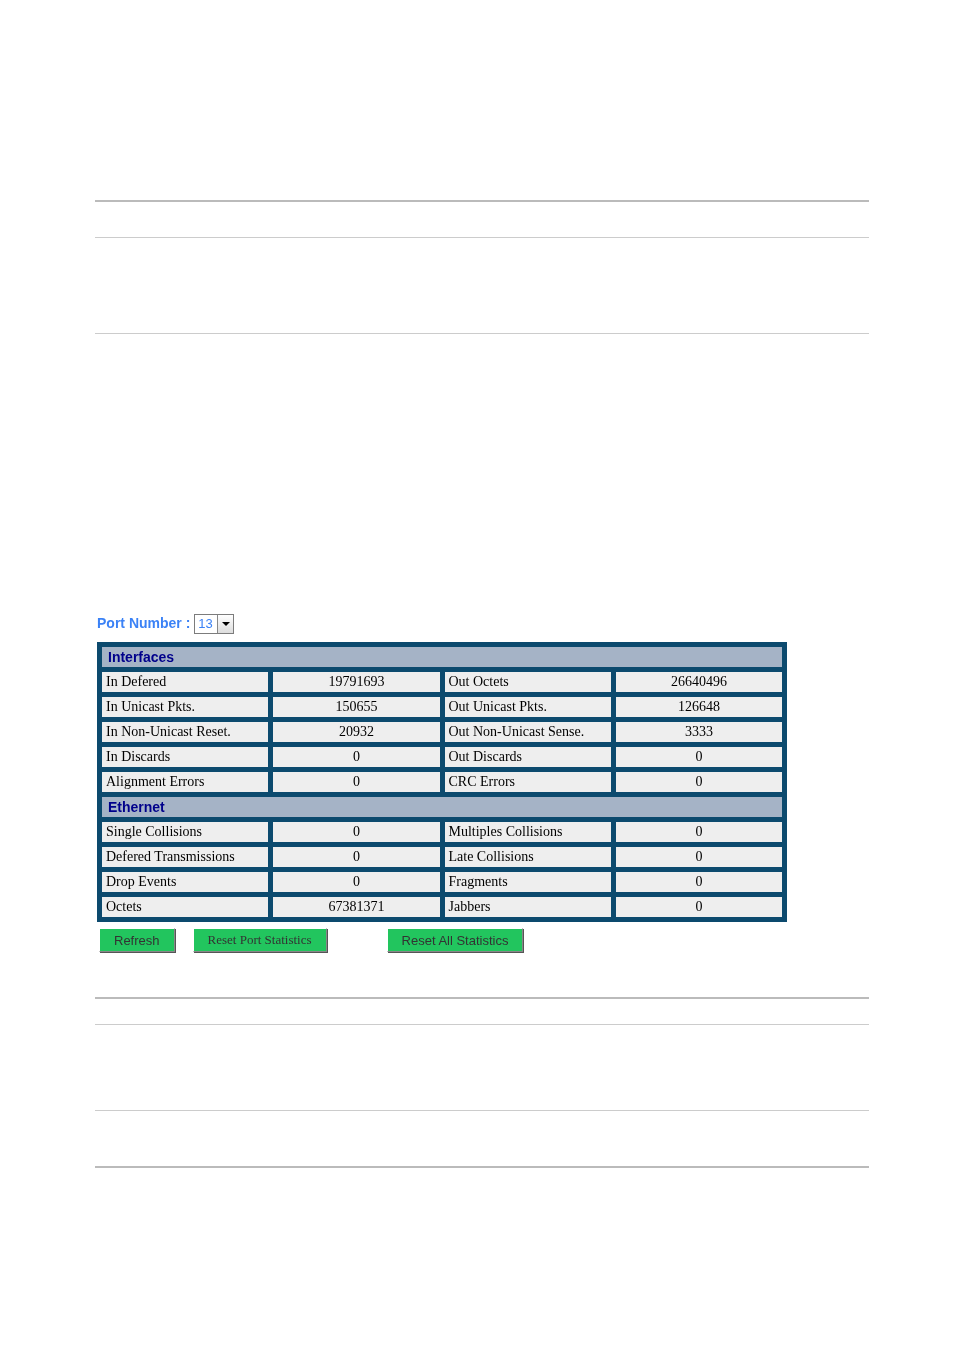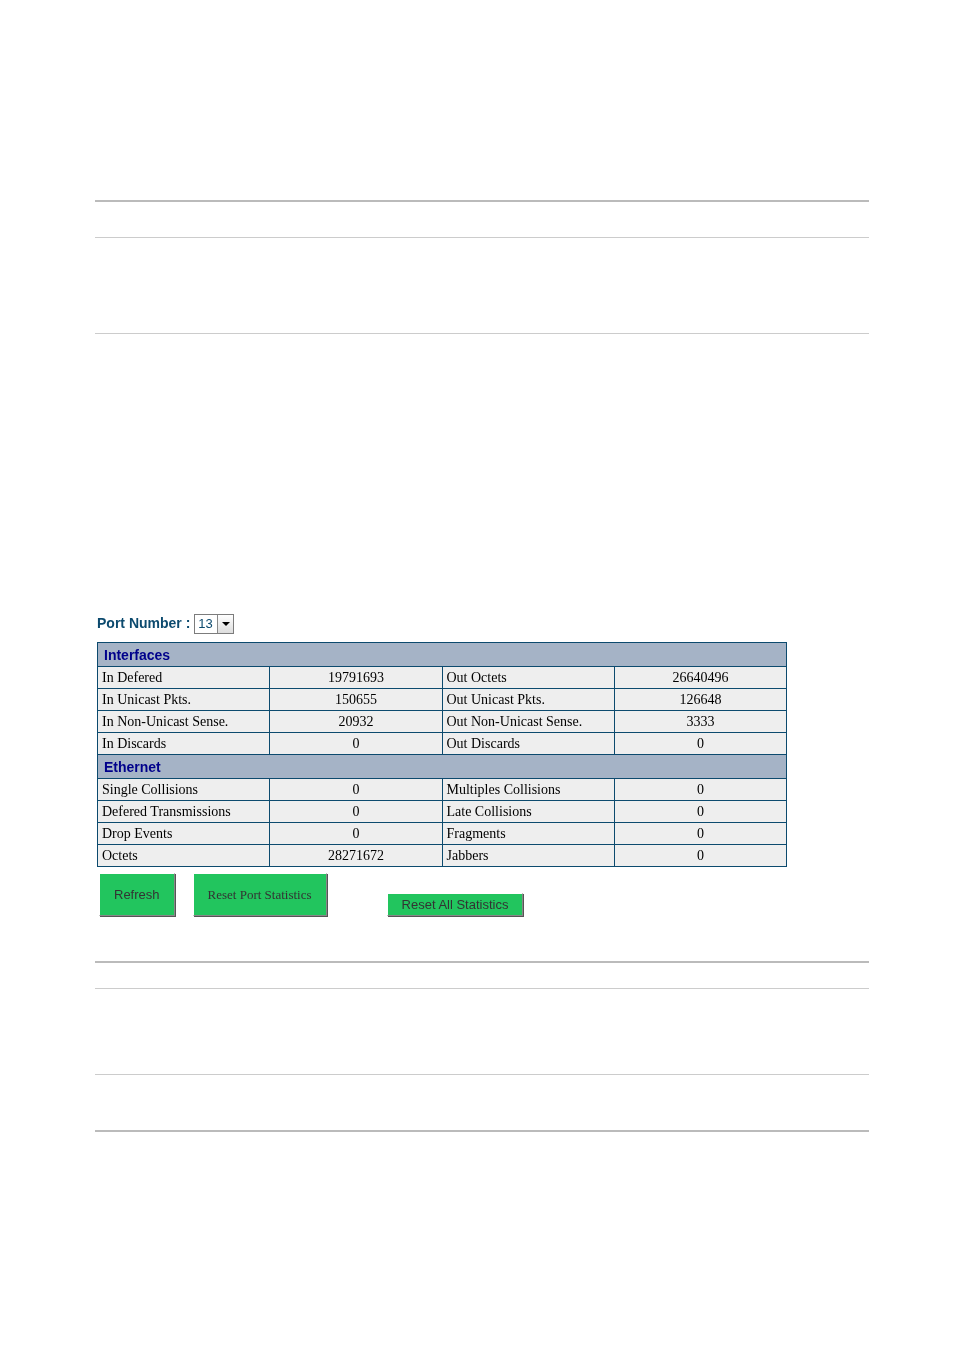--- a/index.html
+++ b/index.html
@@ -25,21 +25,21 @@
     .stats-panel {
       width: 690px;
       margin-left: 2px;
       font-family: Arial, sans-serif;
       font-size: 13px;
     }
     .port-row {
       font-family: Arial, sans-serif;
       font-weight: bold;
       font-size: 14px;
-      color: #0c4a6e;
+      color: #3b82f6;
       margin-bottom: 8px;
       margin-left: 2px;
     }
     .port-select {
       display: inline-block;
       background: #fff;
       border: 1px solid #7c7c7c;
       width: 40px;
       height: 20px;
       vertical-align: middle;
@@ -67,21 +67,21 @@
       border-left: 4px solid transparent;
       border-right: 4px solid transparent;
       border-top: 4px solid #000;
     }
     table.stats {
       width: 100%;
       border-collapse: collapse;
       table-layout: fixed;
     }
     table.stats td {
-      border: 1px solid #0c4a6e;
+      border: 5px solid #0c4a6e;
       padding: 2px 4px;
       height: 22px;
       background: #eeeeee;
       font-family: "Times New Roman", serif;
       font-size: 14px;
     }
     table.stats td.label-cell { width: 173px; text-align: left; }
     table.stats td.value-cell { width: 172px; text-align: center; }
     table.stats tr.section-header td {
       background: #a5b3c6;
@@ -104,21 +104,21 @@
       color: #333;
       background: #22c55e;
       border: 1px solid #888;
       border-top-color: #fff;
       border-left-color: #fff;
       box-shadow: 1px 1px 0 #555;
       padding: 3px 14px;
       cursor: pointer;
     }
     .btn.spaced-left { margin-left: 74px; font-family: Liberation Serif, serif; }
-    .btn.spaced-left2 { margin-left: 18px; margin-top: 20px; }
+    .btn.spaced-left2 { margin-left: 18px; }
   </style>
 </head>
 <body>
 
 <div class="page">
   <div class="hr-top1"></div>
   <div class="hr-top2"></div>
   <div class="hr-mid"></div>
 
   <div class="port-row">
@@ -141,31 +141,37 @@
         <td class="label-cell">Out Octets</td>
         <td class="value-cell">26640496</td>
       </tr>
       <tr>
         <td class="label-cell">In Unicast Pkts.</td>
         <td class="value-cell">150655</td>
         <td class="label-cell">Out Unicast Pkts.</td>
         <td class="value-cell">126648</td>
       </tr>
       <tr>
-        <td class="label-cell">In Non-Unicast Sense.</td>
+        <td class="label-cell">In Non-Unicast Reset.</td>
         <td class="value-cell">20932</td>
         <td class="label-cell">Out Non-Unicast Sense.</td>
         <td class="value-cell">3333</td>
       </tr>
       <tr>
         <td class="label-cell">In Discards</td>
         <td class="value-cell">0</td>
         <td class="label-cell">Out Discards</td>
         <td class="value-cell">0</td>
       </tr>
+      <tr>
+        <td class="label-cell">Alignment Errors</td>
+        <td class="value-cell">0</td>
+        <td class="label-cell">CRC Errors</td>
+        <td class="value-cell">0</td>
+      </tr>
       <tr class="section-header">
             <td colspan="4">Ethernet</td>
           </tr>
       <tr>
         <td class="label-cell">Single Collisions</td>
         <td class="value-cell">0</td>
         <td class="label-cell">Multiples Collisions</td>
         <td class="value-cell">0</td>
       </tr>
       <tr>
@@ -175,21 +181,21 @@
         <td class="value-cell">0</td>
       </tr>
       <tr>
         <td class="label-cell">Drop Events</td>
         <td class="value-cell">0</td>
         <td class="label-cell">Fragments</td>
         <td class="value-cell">0</td>
       </tr>
       <tr>
         <td class="label-cell">Octets</td>
-        <td class="value-cell">28271672</td>
+        <td class="value-cell">67381371</td>
         <td class="label-cell">Jabbers</td>
         <td class="value-cell">0</td>
       </tr>
     </tbody>
       </table>
 
     <div class="button-row">
       <button class="btn">Refresh</button>
       <button class="btn spaced-left" style="margin-left:18px;">Reset Port Statistics</button>
       <button class="btn spaced-left2" style="margin-left:60px;">Reset All Statistics</button>

